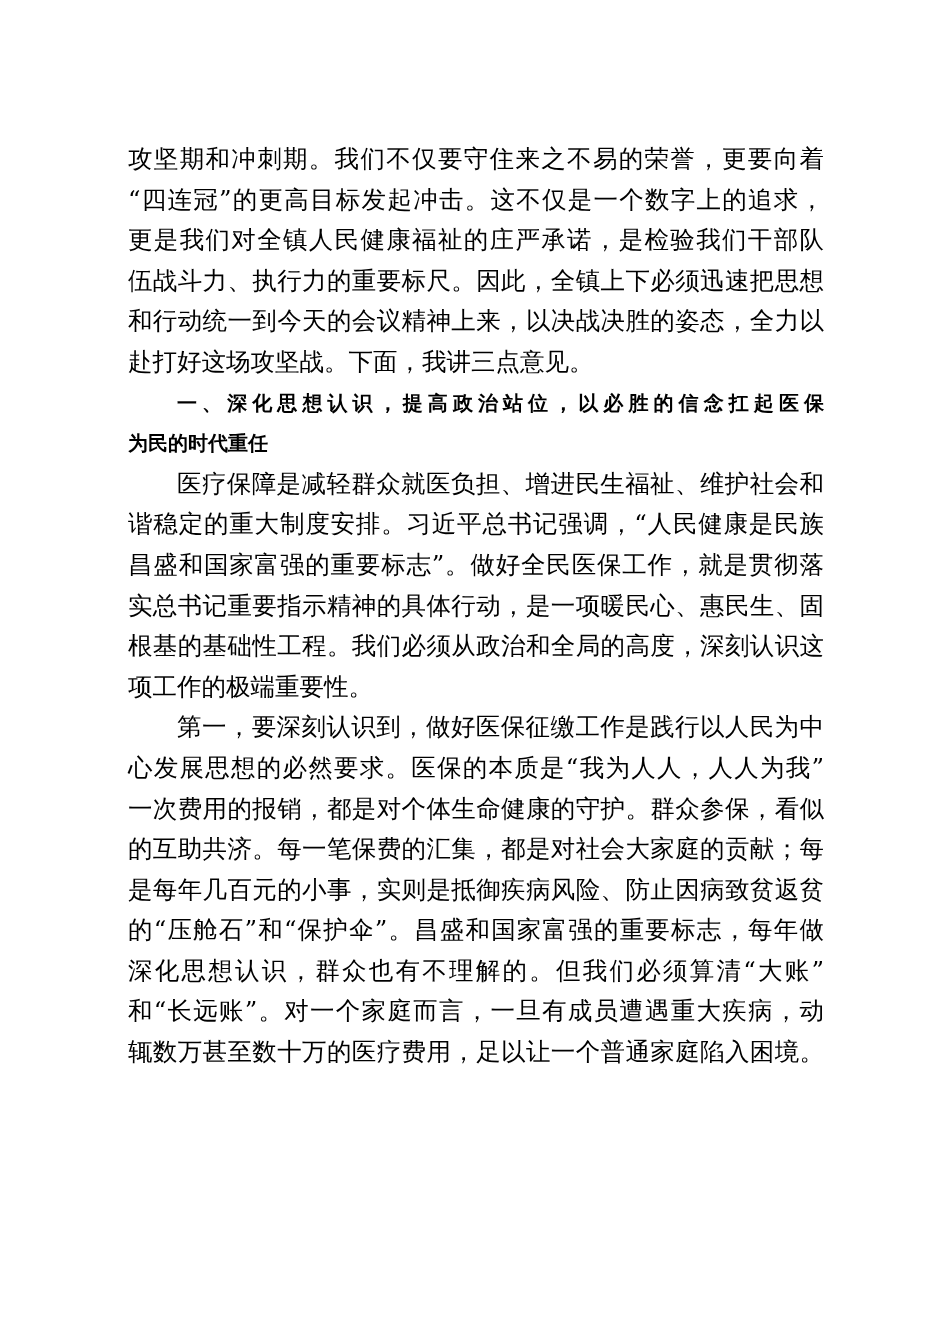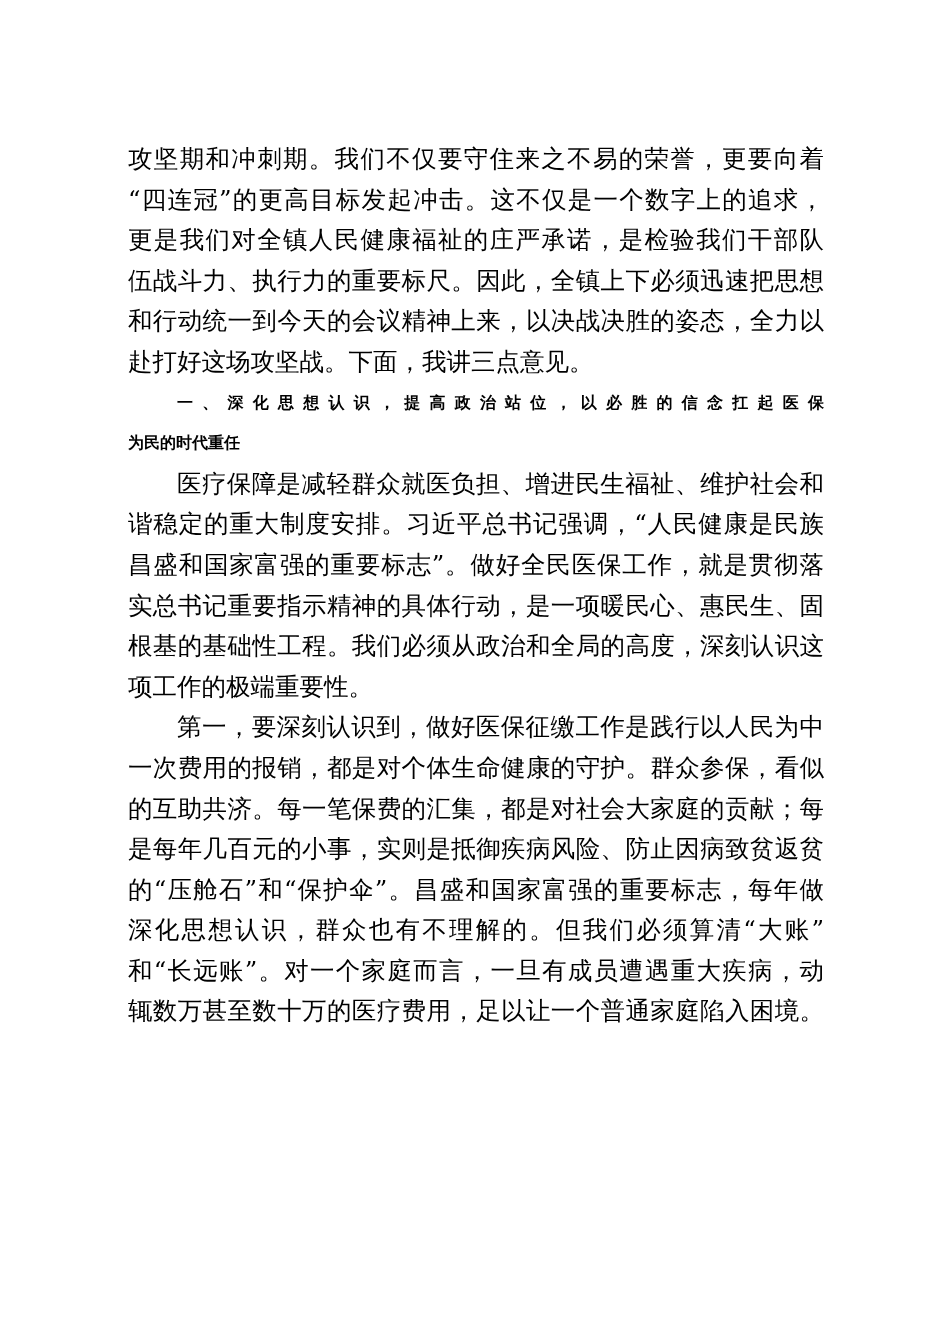--- a/index.html
+++ b/index.html
@@ -20,21 +20,21 @@
       white-space: nowrap;
       text-align: justify;
       text-align-last: justify;
       overflow: visible;
     }
     .line.last { text-align-last: left; }
     .indent { padding-left: 49px; }
     .heading {
       font-family: "DejaVu Sans", "Liberation Sans", sans-serif;
       font-weight: bold;
-      font-size: 16px;
+      font-size: 20px;
     }
   </style>
 </head>
 <body>
 
 <div class="page">
 
   <div>
     <span class="line">攻坚期和冲刺期。我们不仅要守住来之不易的荣誉，更要向着</span>
     <span class="line">“四连冠”的更高目标发起冲击。这不仅是一个数字上的追求，</span>
@@ -53,20 +53,21 @@
     <span class="line indent">医疗保障是减轻群众就医负担、增进民生福祉、维护社会和</span>
     <span class="line">谐稳定的重大制度安排。习近平总书记强调，“人民健康是民族</span>
     <span class="line">昌盛和国家富强的重要标志”。做好全民医保工作，就是贯彻落</span>
     <span class="line">实总书记重要指示精神的具体行动，是一项暖民心、惠民生、固</span>
     <span class="line">根基的基础性工程。我们必须从政治和全局的高度，深刻认识这</span>
     <span class="line last">项工作的极端重要性。</span>
   </div>
 
   <div>
     <span class="line indent">第一，要深刻认识到，做好医保征缴工作是践行以人民为中</span>
+    <span class="line">心发展思想的必然要求。医保的本质是“我为人人，人人为我”</span>
     <span class="line">一次费用的报销，都是对个体生命健康的守护。群众参保，看似</span>
     <span class="line">的互助共济。每一笔保费的汇集，都是对社会大家庭的贡献；每</span>
     <span class="line">是每年几百元的小事，实则是抵御疾病风险、防止因病致贫返贫</span>
     <span class="line">的“压舱石”和“保护伞”。昌盛和国家富强的重要标志，每年做</span>
     <span class="line">深化思想认识，群众也有不理解的。但我们必须算清“大账”</span>
     <span class="line">和“长远账”。对一个家庭而言，一旦有成员遭遇重大疾病，动</span>
     <span class="line">辄数万甚至数十万的医疗费用，足以让一个普通家庭陷入困境。</span>
   </div>
 </div>
 

